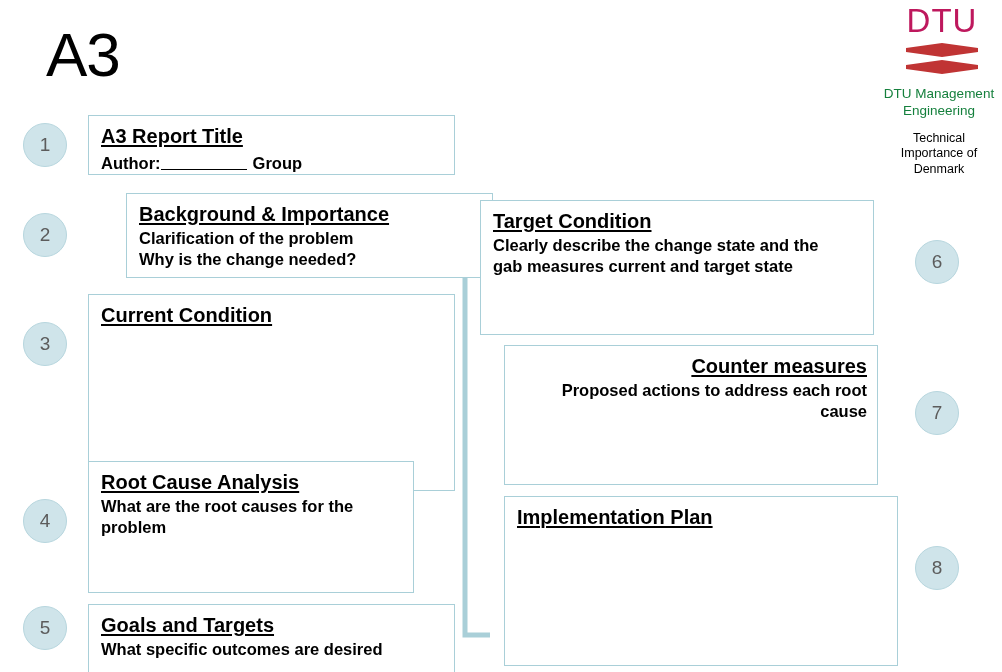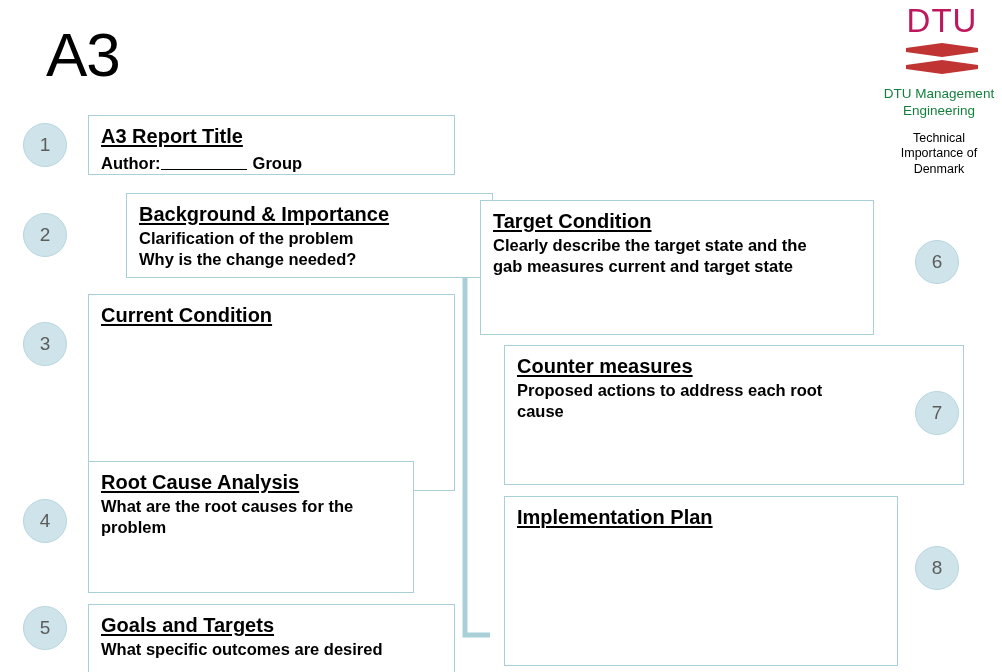--- a/index.html
+++ b/index.html
@@ -194,26 +194,26 @@
 <div class="box" style="left:88px; top:604px; width:367px; height:72px;">
   <div class="box-title">Goals and Targets</div>
   <div class="box-body">
     <span class="ln">What specific outcomes are desired</span>
   </div>
 </div>
 
 <div class="box" style="left:480px; top:200px; width:394px; height:135px;">
   <div class="box-title">Target Condition</div>
   <div class="box-body">
-    <span class="ln">Clearly describe the target state and the</span>
+    <span class="ln">Clearly describe the change state and the</span>
     <span class="ln">gab measures current and target state</span>
   </div>
 </div>
 
-<div class="box" style="left:504px; top:345px; width:460px; height:140px;">
+<div class="box" style="left:504px; top:345px; width:374px; height:140px;text-align:right;">
   <div class="box-title">Counter measures</div>
   <div class="box-body">
     <span class="ln">Proposed actions to address each root</span>
     <span class="ln">cause</span>
   </div>
 </div>
 
 <div class="box" style="left:504px; top:496px; width:394px; height:170px;">
   <div class="box-title">Implementation Plan</div>
   <div class="box-body"></div>

